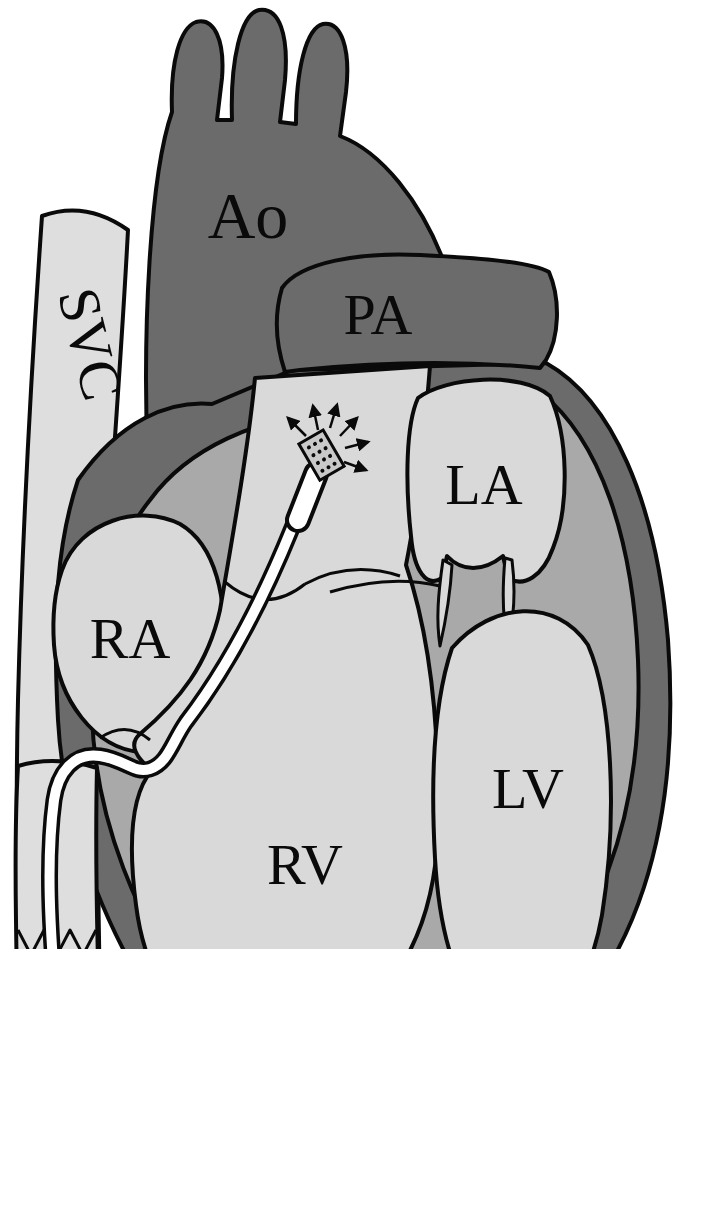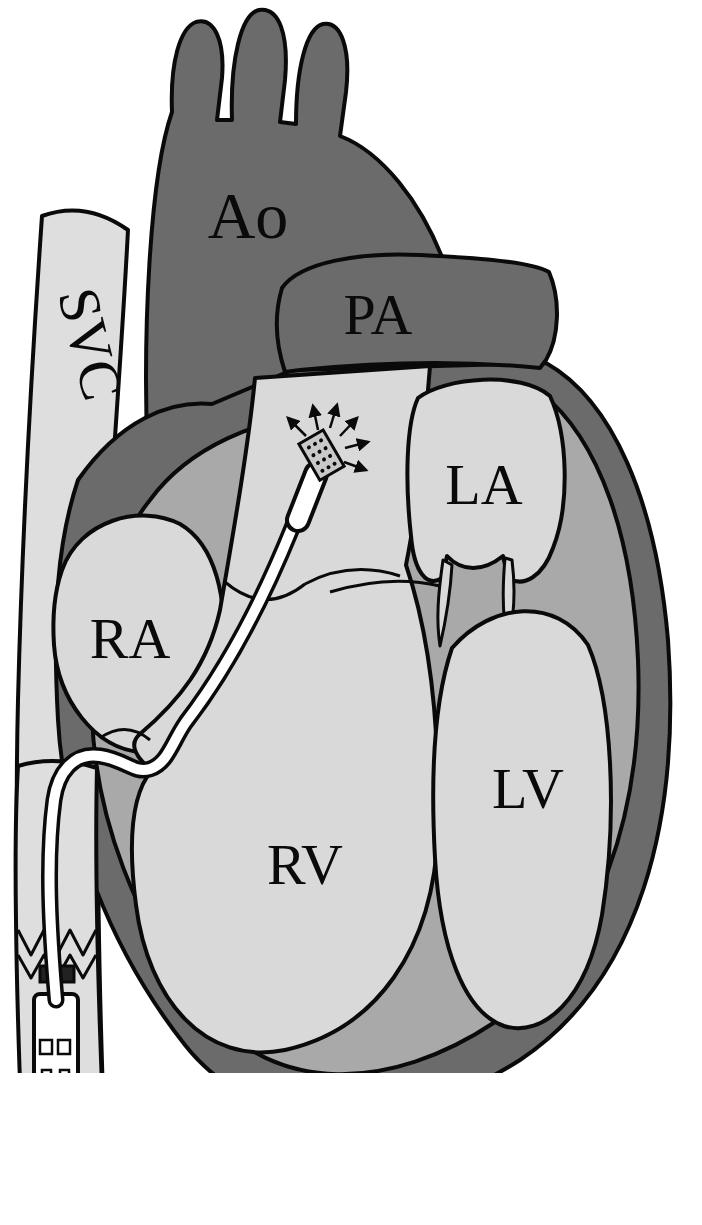--- a/index.html
+++ b/index.html
@@ -6,21 +6,21 @@
     --background:#ffffff;
     --vessel-dark:#6b6b6b;
     --myocardium-mid:#a9a9a9;
     --chamber-light:#d9d9d9;
     --svc-light:#dedede;
     --outline:#0a0a0a;
     --catheter-white:#ffffff;
     --electrode-gray:#c9c9c9;
   }
   html,body{margin:0;padding:0;background:var(--background);}
-  .stage{width:702px;height:1073px;position:relative;background:var(--background);overflow:hidden;text-align:center;}
+  .stage{width:702px;height:949px;position:relative;background:var(--background);overflow:hidden;text-align:center;}
   svg{display:block;}
   .o{stroke:var(--outline);stroke-width:4;stroke-linejoin:round;}
   .o3{stroke:var(--outline);stroke-width:3;stroke-linejoin:round;}
   .fill-dark{fill:var(--vessel-dark);}
   .fill-mid{fill:var(--myocardium-mid);}
   .fill-light{fill:var(--chamber-light);}
   .fill-svc{fill:var(--svc-light);}
   .fill-white{fill:var(--catheter-white);}
   .fill-none{fill:none;}
   .lbl{

